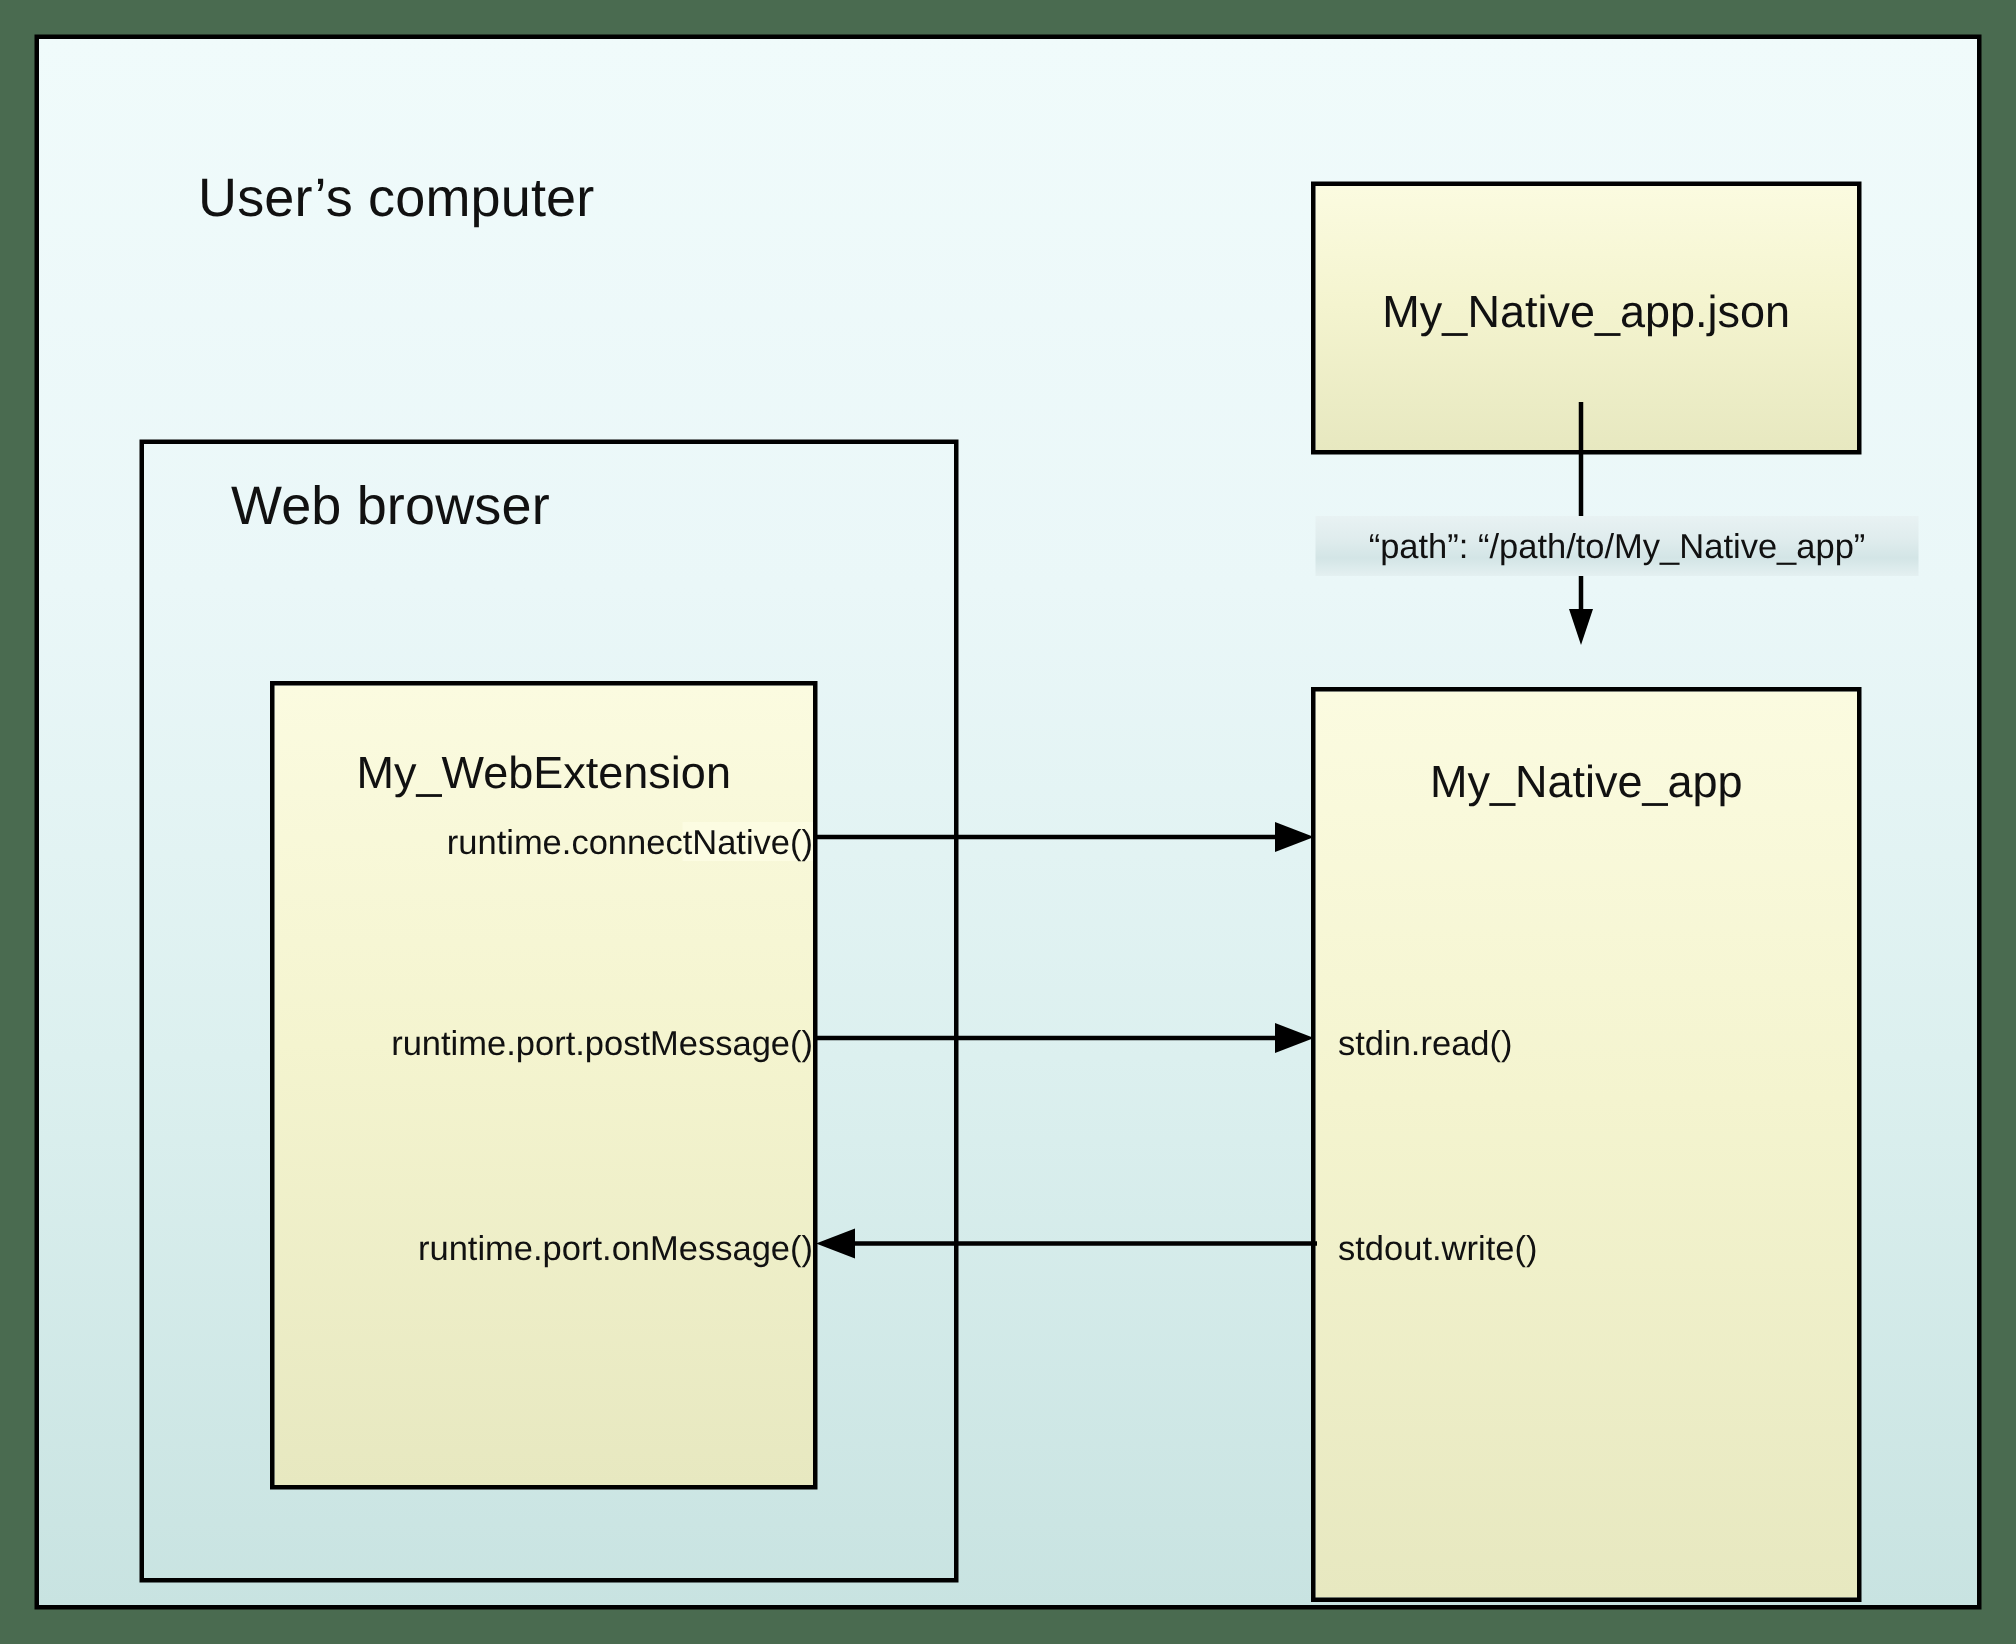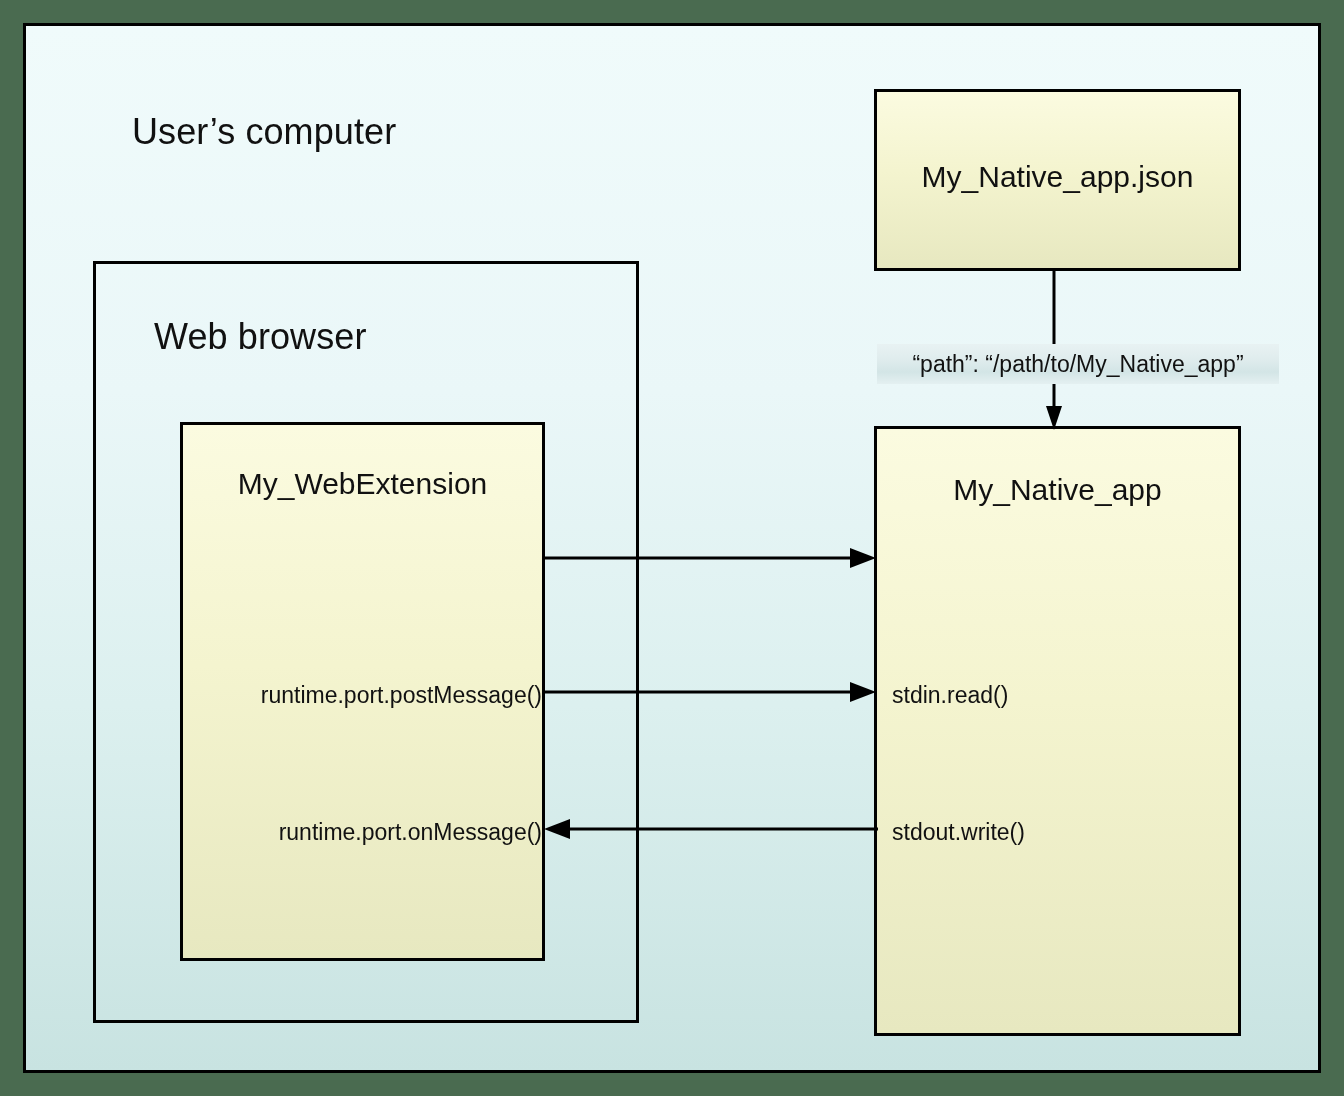--- a/index.html
+++ b/index.html
@@ -33,20 +33,21 @@
     box-sizing: border-box;
     border: 3px solid #000000;
     background: linear-gradient(to bottom, #f0fbfb 0%, #eaf7f8 35%, #dcf0ef 65%, #c8e3e1 100%);
   }
 
   
   .box {
     position: absolute;
     box-sizing: border-box;
     border: 3px solid #000000;
+    margin-top: 32px;
   }
 
   .box-plain {
     background: transparent;
   }
 
   .box-yellow {
     background: linear-gradient(to bottom, #fbfbe0 0%, #f4f4cf 45%, #e7e8c0 100%);
   }
 
@@ -120,20 +121,21 @@
     <div class="region-title" style="left: 106px; top: 85px;">User’s computer</div>
 
     <div class="box box-plain" style="left: 67px; top: 235px; width: 546px; height: 762px;"></div>
 
     <div class="region-title" style="left: 128px; top: 290px;">Web browser</div>
 
     <div class="box box-yellow" style="left: 154px; top: 396px; width: 365px; height: 539px; padding-left: 24px;">
       <div class="box-title" style="top: 42px;">My_WebExtension</div>
     </div>
 
+    <div class="api-label" style="left: 60px; top: 524px; width: 456px; text-align: right;"><span>runtime.connec</span><span class="hl">tNative()</span></div>
 
     <div class="api-label right-aligned" style="left: 60px; top: 795px; width: 456px;">runtime.port.onMessage()</div>
 
     <div class="api-label right-aligned" style="left: 60px; top: 658px; width: 456px;">runtime.port.postMessage()</div>
 
     <div class="box box-yellow" style="left: 848px; top: 63px; width: 367px; height: 182px;">
       <div class="box-title" style="top: 68px;">My_Native_app.json</div>
     </div>
 
     <div id="path-band">“path”: “/path/to/My_Native_app”</div>

